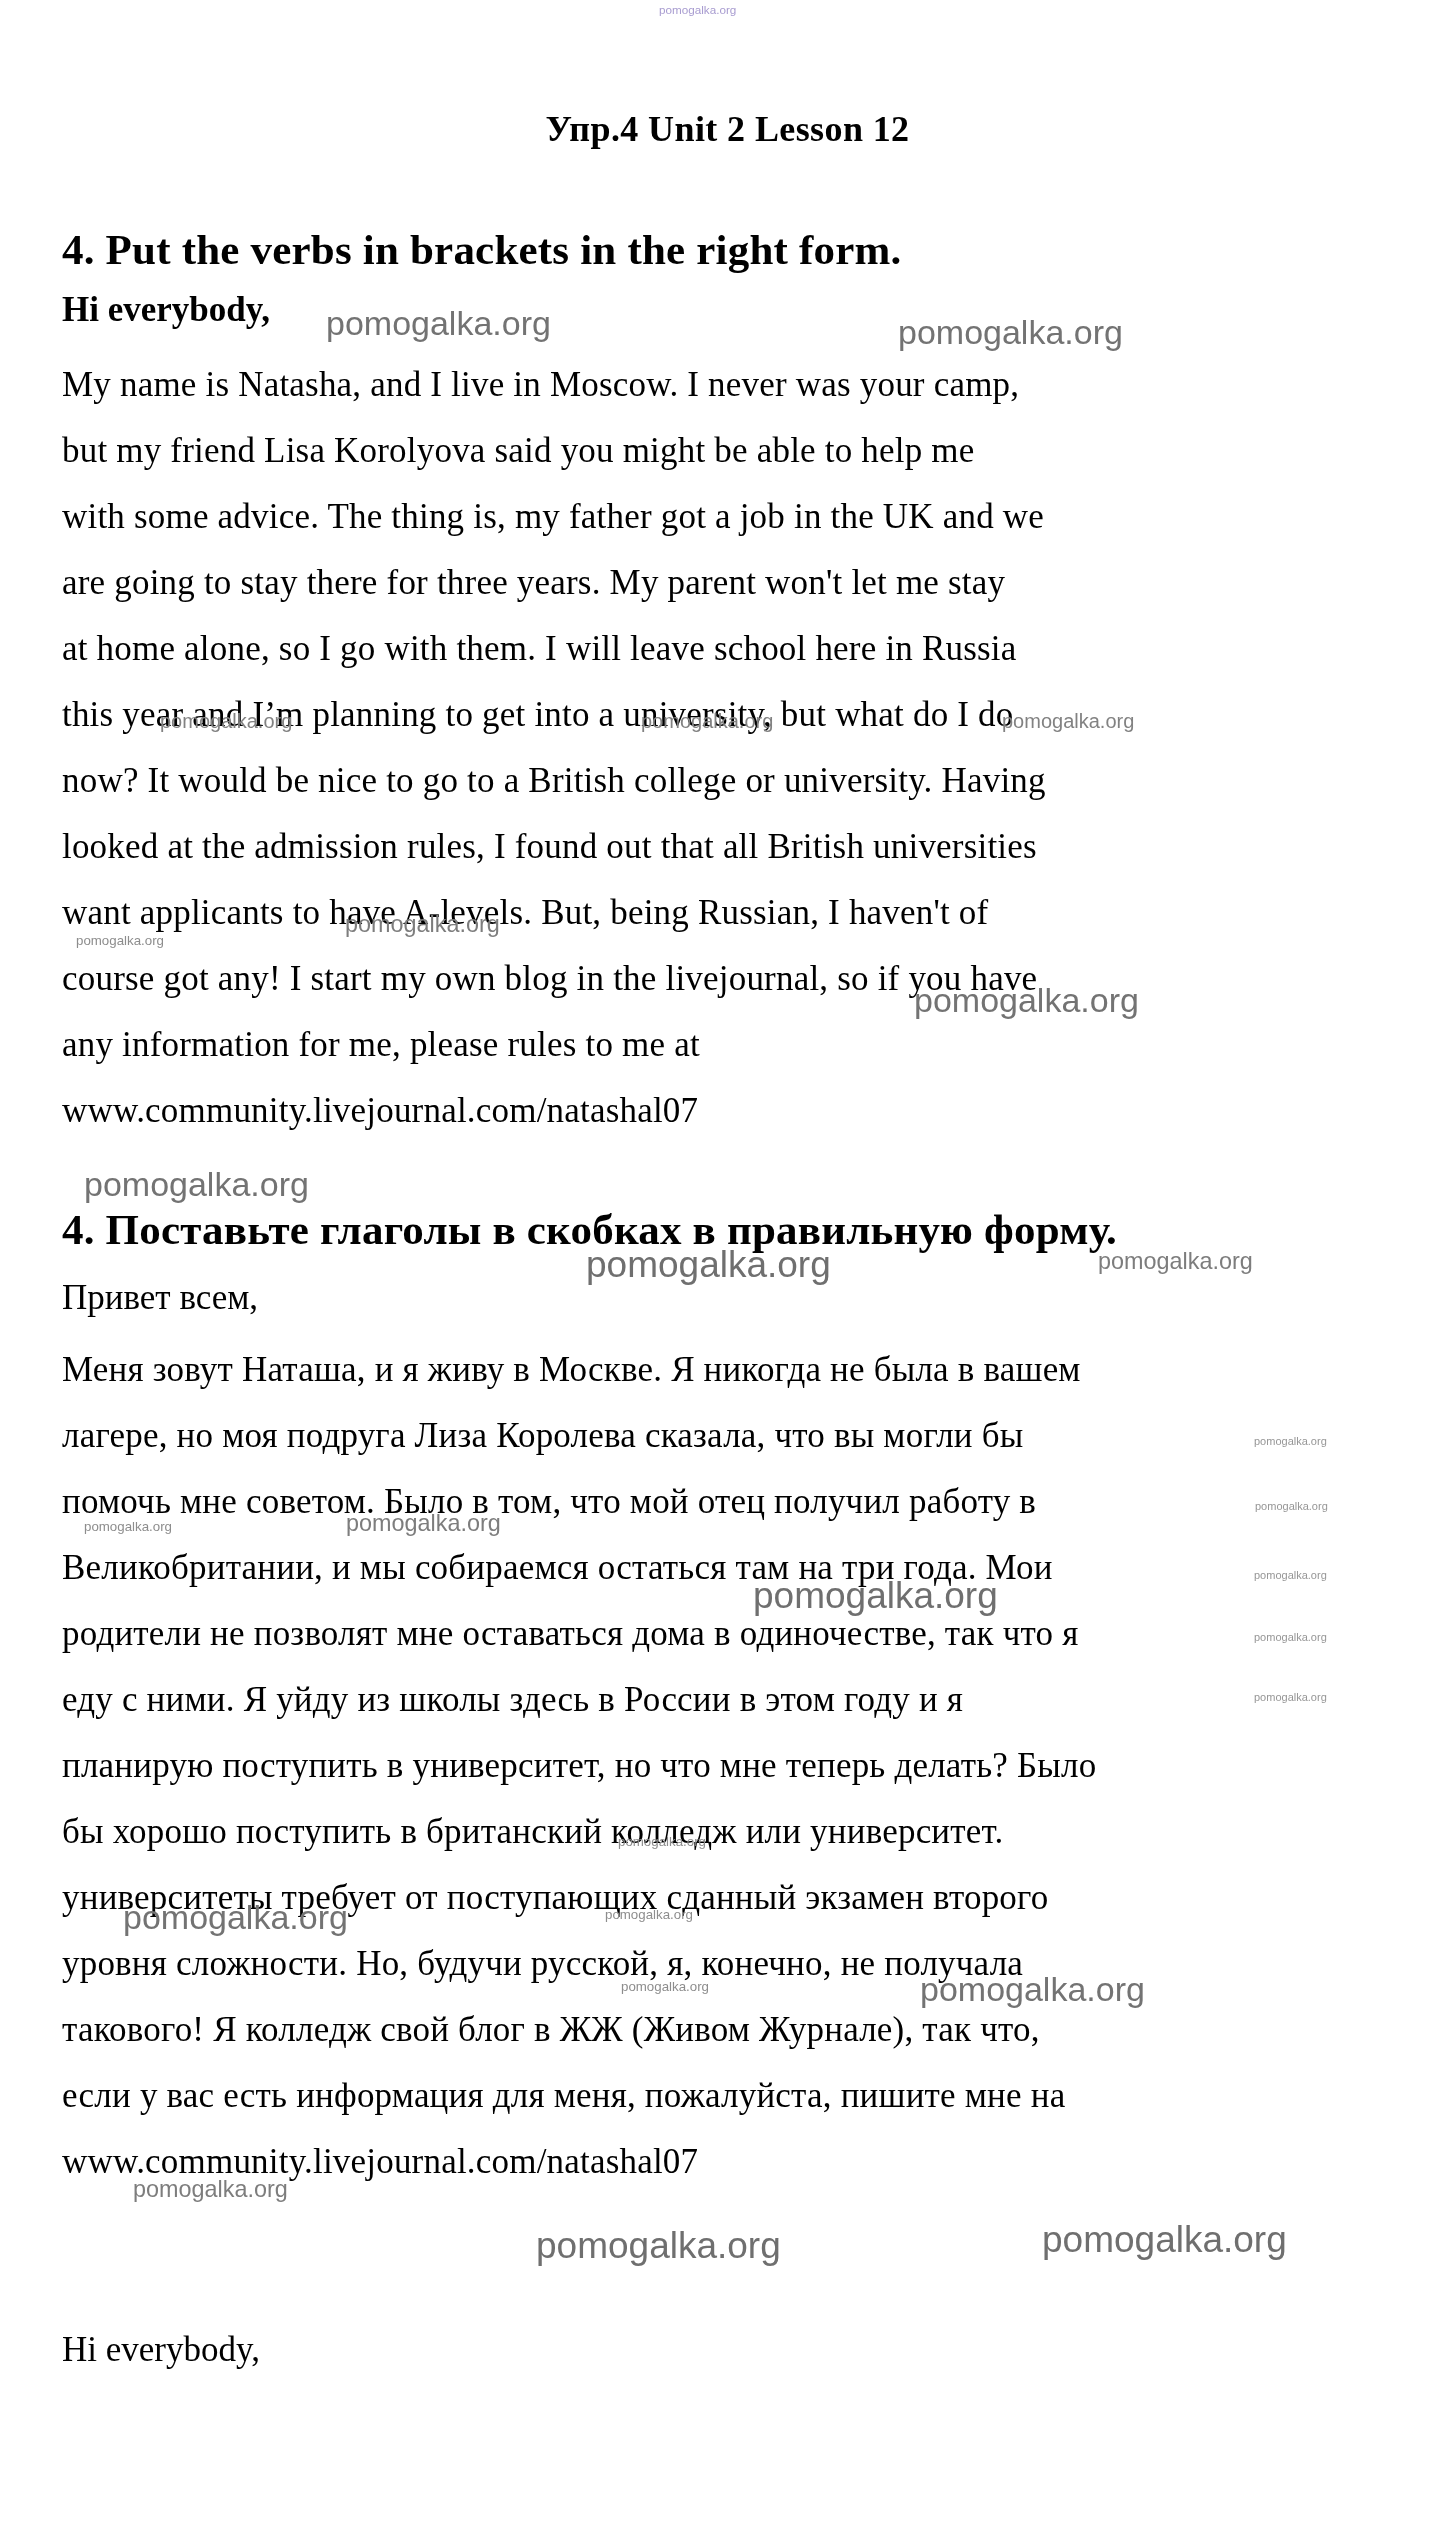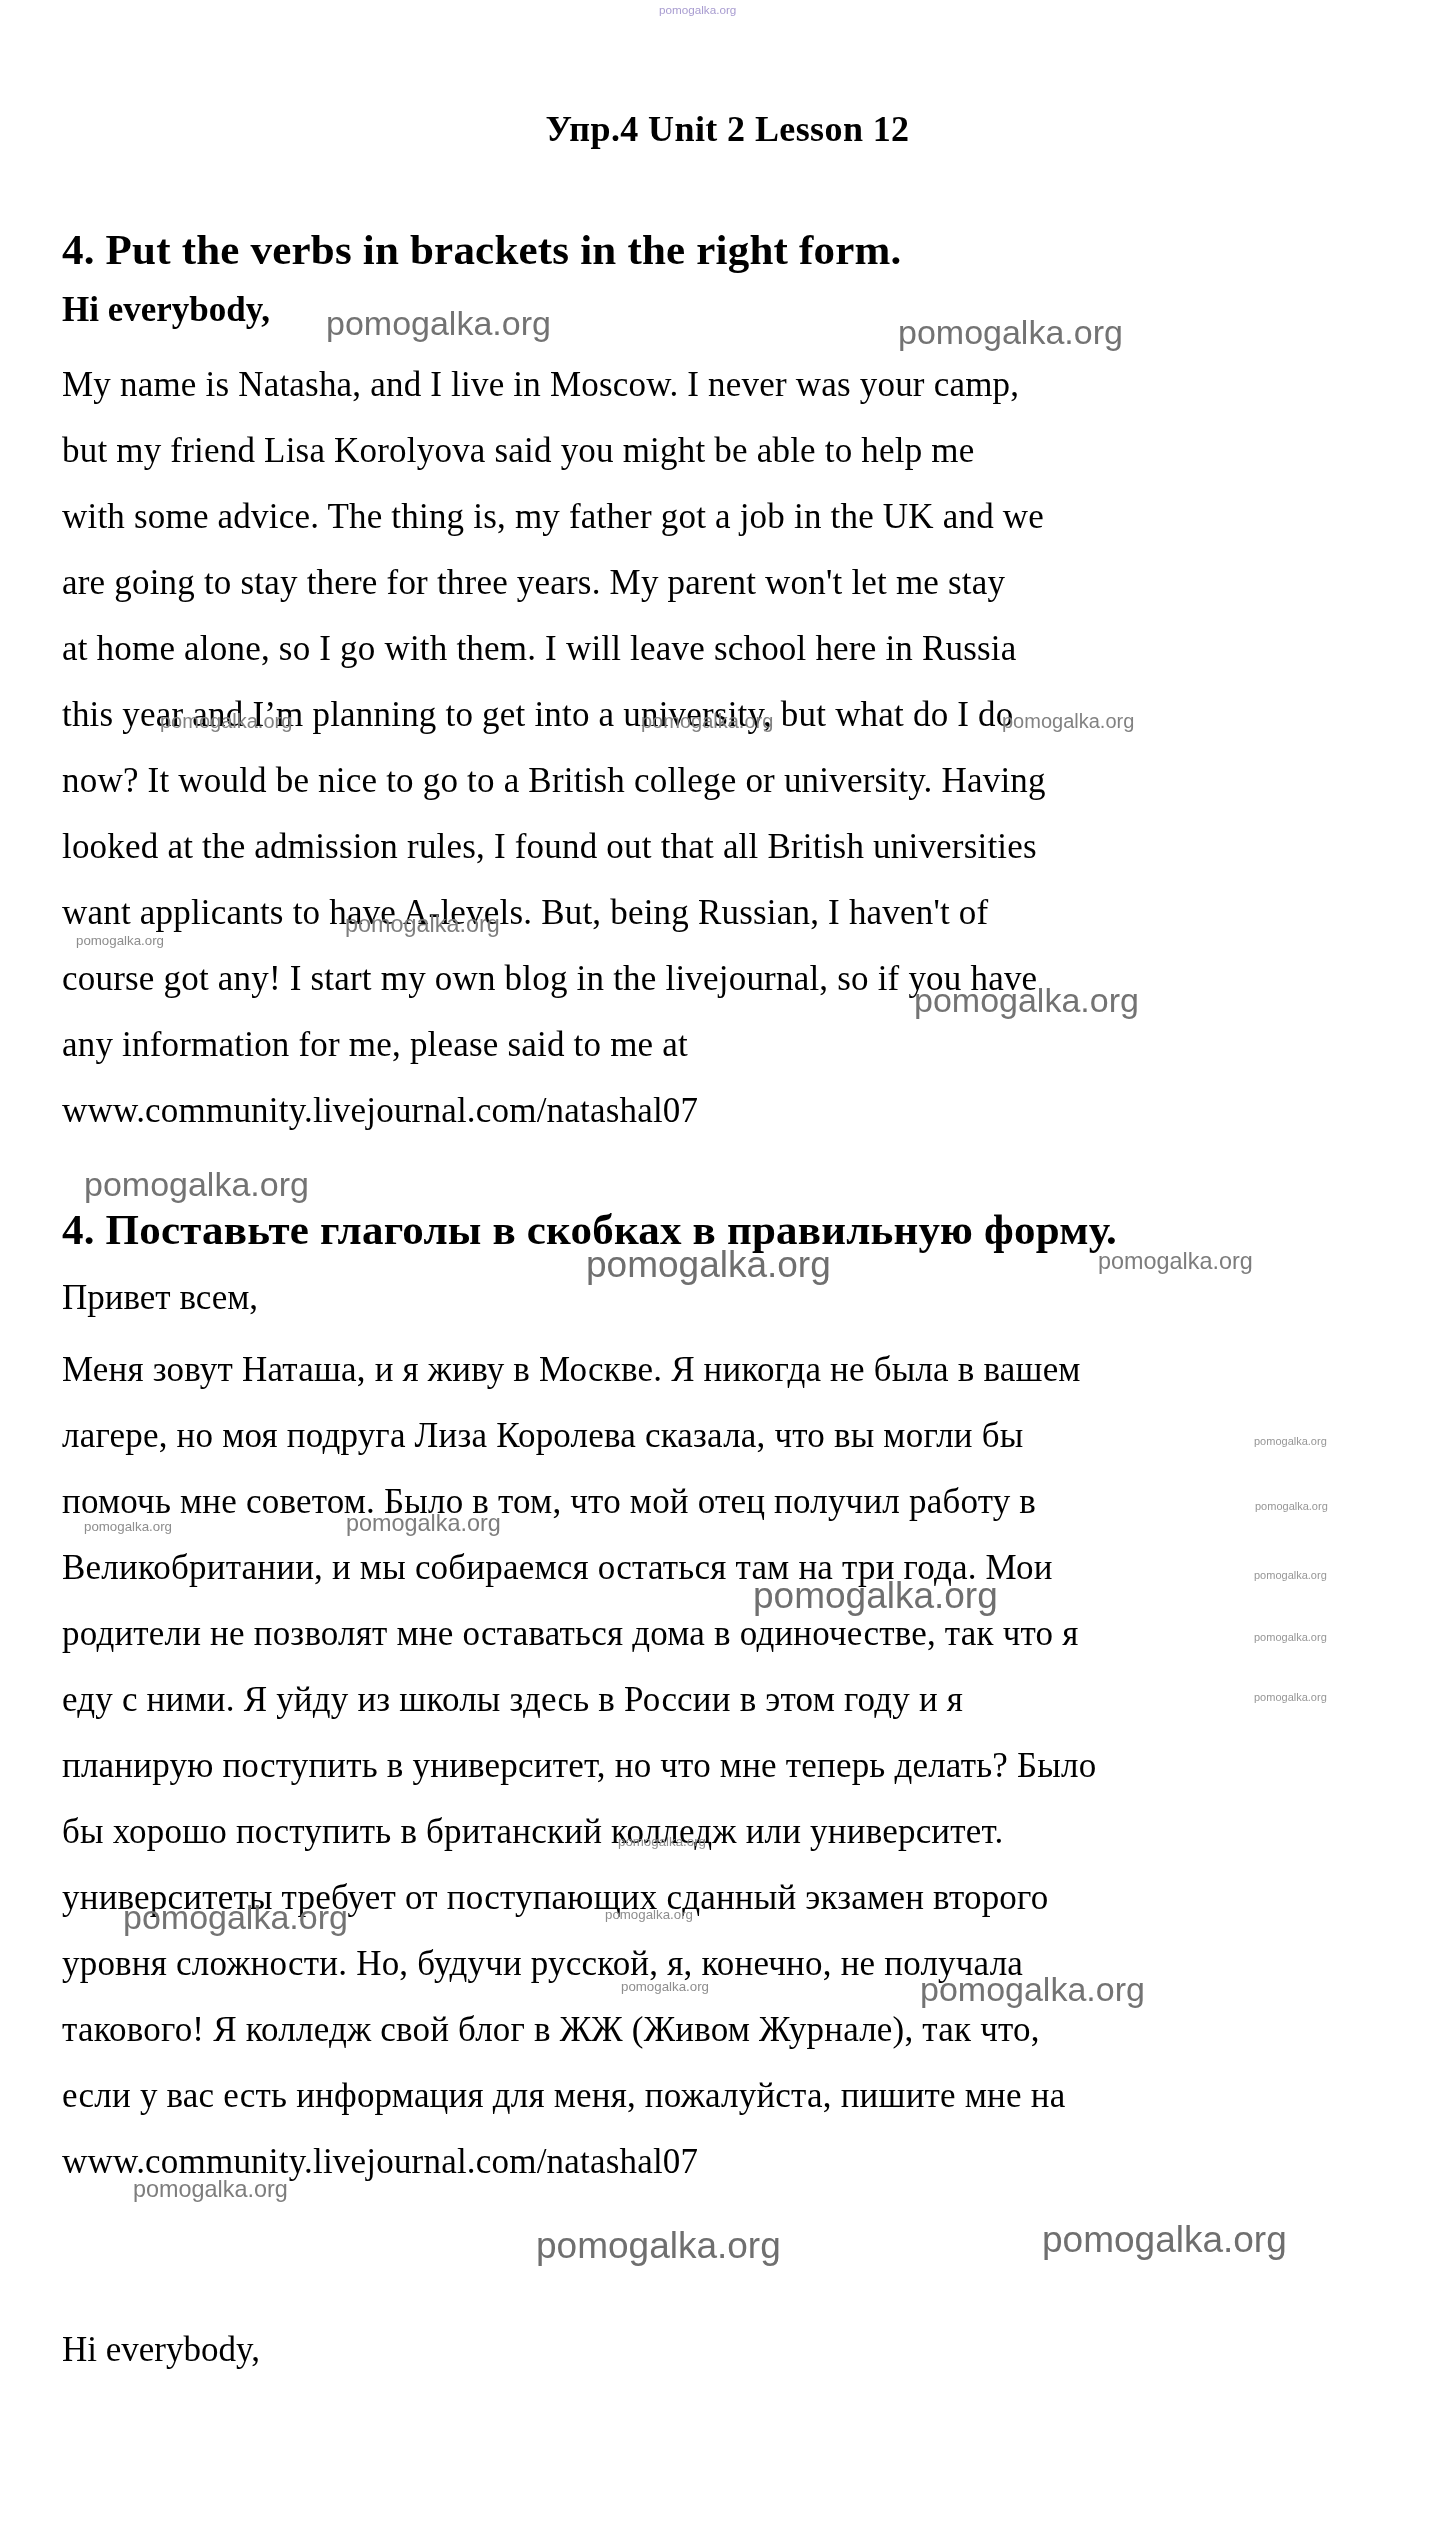--- a/index.html
+++ b/index.html
@@ -98,21 +98,21 @@
         <div class="line">My name is Natasha, and I live in Moscow. I never was your camp,</div>
         <div class="line">but my friend Lisa Korolyova said you might be able to help me</div>
         <div class="line">with some advice. The thing is, my father got a job in the UK and we</div>
         <div class="line">are going to stay there for three years. My parent won't let me stay</div>
         <div class="line">at home alone, so I go with them. I will leave school here in Russia</div>
         <div class="line">this year and I’m planning to get into a university, but what do I do</div>
         <div class="line">now? It would be nice to go to a British college or university. Having</div>
         <div class="line">looked at the admission rules, I found out that all British universities</div>
         <div class="line">want applicants to have A-levels. But, being Russian, I haven't of</div>
         <div class="line">course got any! I start my own blog in the livejournal, so if you have</div>
-        <div class="line">any information for me, please said to me at</div>
+        <div class="line">any information for me, please rules to me at</div>
         <div class="line">www.community.livejournal.com/natashal07</div>
       </div>
 
     <div class="abs heading rus-heading">4. Поставьте глаголы в скобках в правильную форму.</div>
 
     <div class="abs rus-greeting">Привет всем,</div>
 
     <div class="abs para rus-para">
         <div class="line">Меня зовут Наташа, и я живу в Москве. Я никогда не была в вашем</div>
         <div class="line">лагере, но моя подруга Лиза Королева сказала, что вы могли бы</div>

